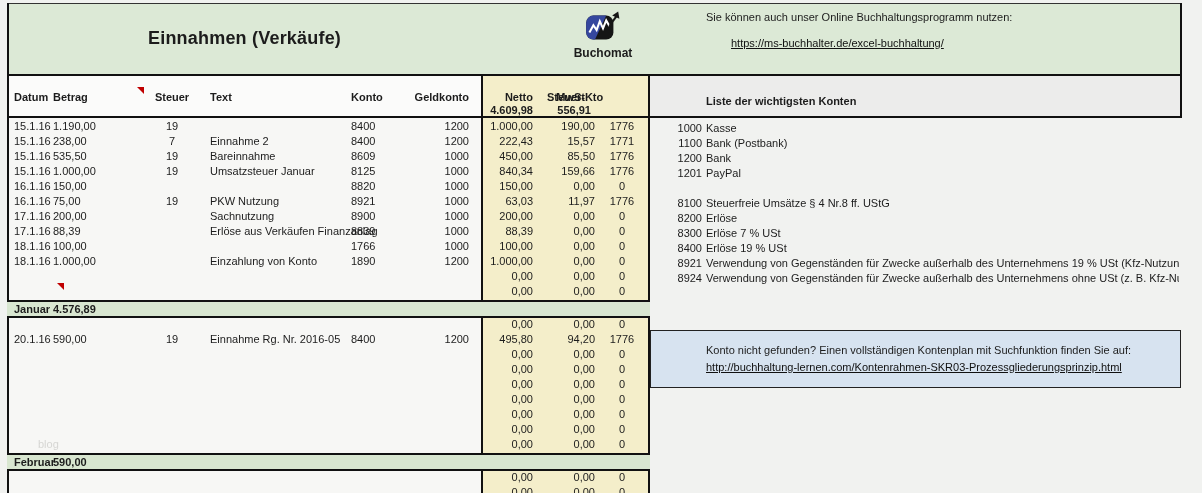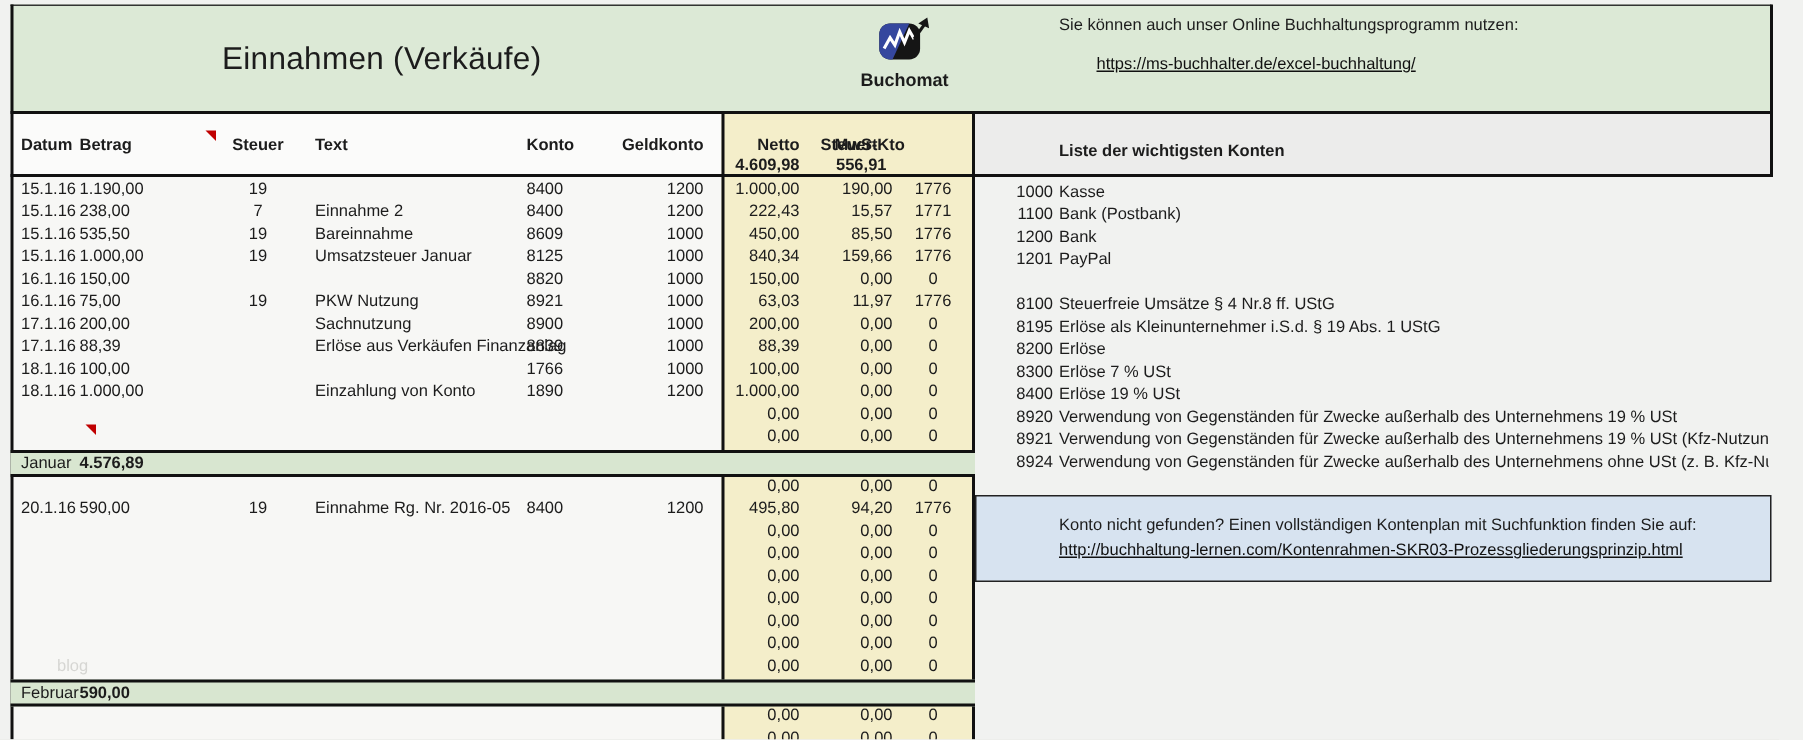--- a/index.html
+++ b/index.html
@@ -21,21 +21,21 @@
     border-left:2px solid #111;border-right:2px solid #111;box-sizing:border-box;}
 
   
   .line{background:#111;}
   .line-top{left:7px;top:3px;width:1174px;height:1px;background:#333;}
   .line-banner-bottom{left:7px;top:74px;width:1174px;height:2px;}
   .line-header-bottom{left:7px;top:116px;width:1174px;height:2px;}
   .line-left{left:7px;top:3px;width:2px;height:490px;}
   .line-right{left:1180px;top:3px;width:2px;height:115px;}
 
-  .page-title{left:148px;top:28px;font-size:21px;font-weight:normal;letter-spacing:.2px;}
+  .page-title{left:148px;top:28px;font-size:18px;font-weight:bold;letter-spacing:.2px;}
 
   
   .logo{left:585px;top:10px;width:36px;height:32px;}
   .logo-label{left:565px;top:46px;width:76px;text-align:center;font-size:12px;font-weight:bold;}
 
   .banner-note{left:706px;top:11px;}
   .banner-link{left:706px;top:37px;text-decoration:underline;color:#111;cursor:pointer;padding-left:25px;}
 
   
   .row{position:absolute;left:7px;width:643px;height:15px;line-height:15px;white-space:nowrap;}
@@ -51,21 +51,21 @@
   .c-stkto{left:590px;width:50px;text-align:center;}
   .h-mwst{left:514px;width:64px;text-align:right;}
   .h-stkto{left:540px;width:103px;text-align:left;}
   .t-mwst{left:524px;width:60px;text-align:right;}
 
   .hdr-row{position:absolute;left:7px;width:643px;height:15px;line-height:15px;}
 
   
   .band{position:absolute;left:7px;width:643px;height:14px;line-height:14px;
     background:var(--band_green,#d8e6d0);border-top:2px solid #111;border-bottom:2px solid #111;z-index:5;}
-  .band .b-label{position:absolute;left:7px;font-weight:normal;text-align:right;}
+  .band .b-label{position:absolute;left:7px;font-weight:bold;text-align:right;}
 
   
   .panel-title{left:706px;top:95px;font-weight:bold;}
   .accounts{left:650px;top:121px;width:531px;}
   .acct-row{position:relative;height:15px;line-height:15px;white-space:nowrap;}
   .acct-nr{position:absolute;left:26px;width:26px;text-align:right;}
   .acct-label{position:absolute;left:56px;right:2px;overflow:hidden;}
   .acct-gap{height:15px;}
 
   .info-box{left:650px;top:330px;width:531px;height:58px;background:var(--info_blue,#d7e3f0);
@@ -337,38 +337,30 @@
       <div class="acct-row">
         <span class="acct-nr">1201</span>
         <span class="acct-label">PayPal</span>
       </div>
       <div class="acct-gap"></div>
       <div class="acct-row">
         <span class="acct-nr">8100</span>
         <span class="acct-label">Steuerfreie Umsätze § 4 Nr.8 ff. UStG</span>
       </div>
       <div class="acct-row">
-        <span class="acct-nr">8195</span>
-        <span class="acct-label">Erlöse als Kleinunternehmer i.S.d. § 19 Abs. 1 UStG</span>
-      </div>
-      <div class="acct-row">
         <span class="acct-nr">8200</span>
         <span class="acct-label">Erlöse</span>
       </div>
       <div class="acct-row">
         <span class="acct-nr">8300</span>
         <span class="acct-label">Erlöse 7 % USt</span>
       </div>
       <div class="acct-row">
         <span class="acct-nr">8400</span>
         <span class="acct-label">Erlöse 19 % USt</span>
-      </div>
-      <div class="acct-row">
-        <span class="acct-nr">8920</span>
-        <span class="acct-label">Verwendung von Gegenständen für Zwecke außerhalb des Unternehmens 19 % USt</span>
       </div>
       <div class="acct-row">
         <span class="acct-nr">8921</span>
         <span class="acct-label">Verwendung von Gegenständen für Zwecke außerhalb des Unternehmens 19 % USt (Kfz-Nutzung)</span>
       </div>
       <div class="acct-row">
         <span class="acct-nr">8924</span>
         <span class="acct-label">Verwendung von Gegenständen für Zwecke außerhalb des Unternehmens ohne USt (z. B. Kfz-Nutzung)</span>
       </div>
     </div>

